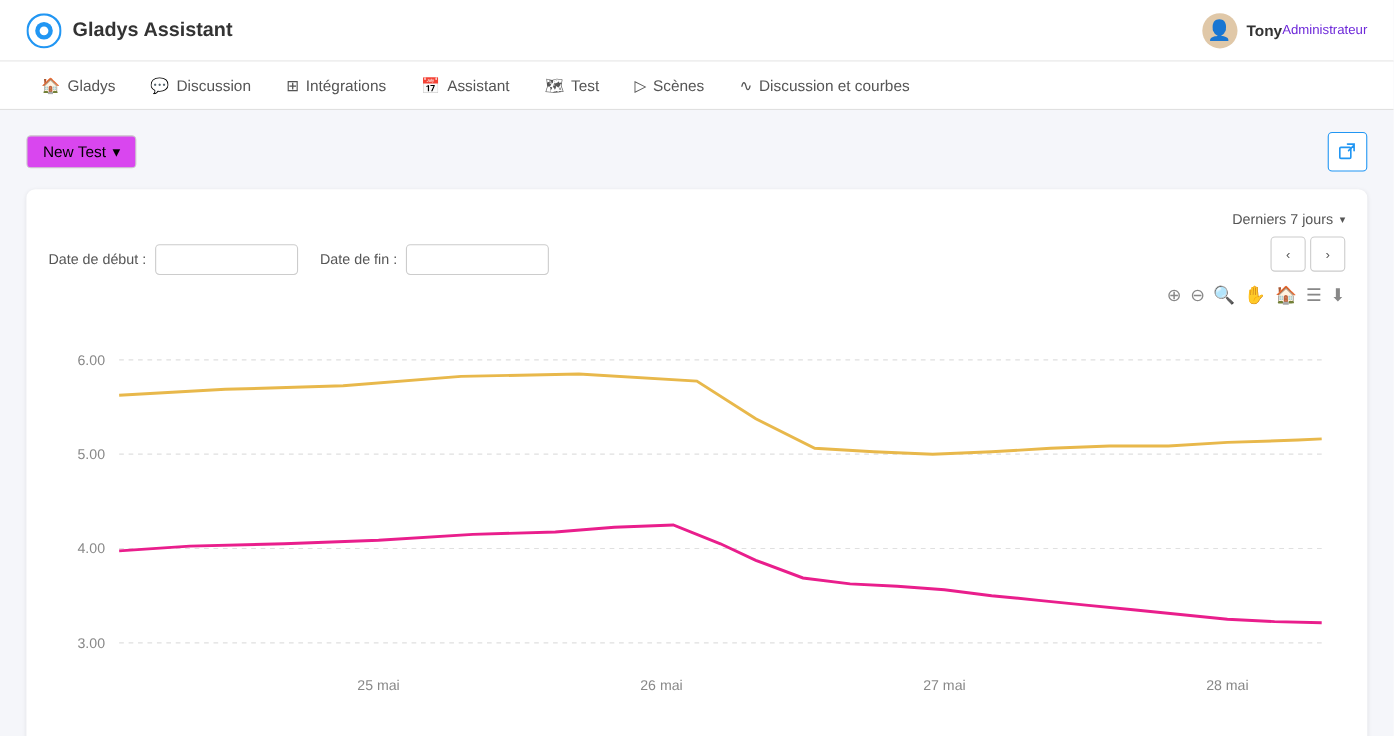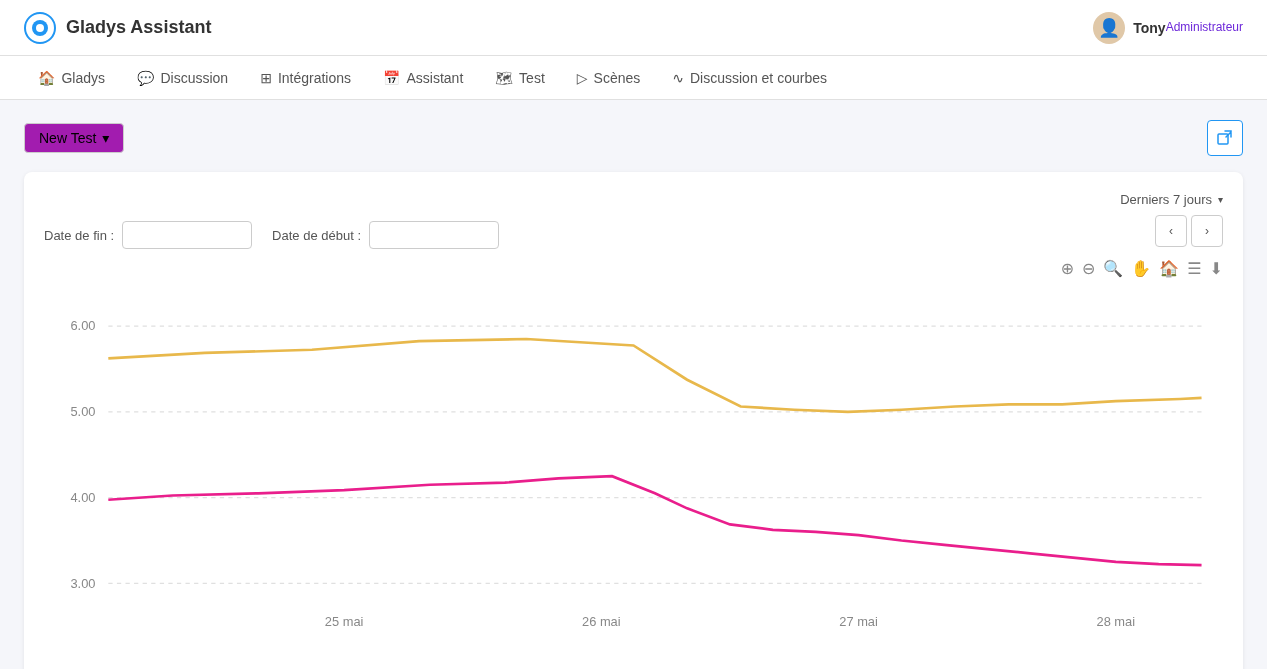--- a/index.html
+++ b/index.html
@@ -17,21 +17,21 @@
     .user-role { font-size: 12px; color: #6d28d9; }
 
     
     .nav { background: #fff; border-bottom: 1px solid #e0e0e0; padding: 0 24px; display: flex; align-items: center; height: 44px; gap: 4px; }
     .nav-item { display: flex; align-items: center; gap: 6px; padding: 8px 14px; color: #555; text-decoration: none; font-size: 14px; border-radius: 4px; cursor: pointer; }
     .nav-icon { font-size: 14px; }
 
     
     .main { padding: 20px 24px; }
     .toolbar { display: flex; justify-content: space-between; align-items: center; margin-bottom: 16px; }
-    .btn-dropdown { border: 1px solid #ccc; background: #a21caf; padding: 6px 14px; border-radius: 4px; cursor: pointer; font-size: 14px; display: flex; align-items: flex-end; gap: 6px; }
+    .btn-dropdown { border: 1px solid #ccc; background: #d946ef; padding: 6px 14px; border-radius: 4px; cursor: pointer; font-size: 14px; display: flex; align-items: flex-end; gap: 6px; }
     .btn-icon { border: 1px solid #2196f3; background: #fff; width: 36px; height: 36px; border-radius: 4px; cursor: pointer; display: flex; align-items: center; justify-content: center; color: #2196f3; font-size: 16px; }
 
     
     .chart-container { background: #fff; border-radius: 8px; padding: 20px; box-shadow: 0 1px 4px rgba(0,0,0,0.08); }
     .chart-controls { display: flex; align-items: center; justify-content: space-between; margin-bottom: 16px; }
     .date-filters { display: flex; align-items: center; gap: 20px; }
     .date-field { display: flex; align-items: center; gap: 8px; }
     .date-label { color: #555; font-size: 13px; }
     .date-input { border: 1px solid #ccc; border-radius: 4px; padding: 4px 8px; width: 130px; height: 28px; font-size: 13px; }
     .right-controls { display: flex; flex-direction: column; align-items: flex-end; gap: 8px; }
@@ -108,25 +108,25 @@
         <rect x="1" y="4" width="10" height="10" rx="1" fill="none" stroke="#2196f3" stroke-width="1.5"></rect>
         <path d="M8 1h6v6M9 7L14 2" fill="none" stroke="#2196f3" stroke-width="1.5" stroke-linecap="round"></path>
       </svg>
     </button>
   </div>
 
   <div class="chart-container">
     <div class="chart-controls">
       <div class="date-filters">
         <div class="date-field">
+          <label class="date-label">Date de début :</label>
+          <input class="date-input" type="text" style="">
+        </div>
+        <div class="date-field">
           <label class="date-label">Date de fin :</label>
-          <input class="date-input" type="text" style="">
-        </div>
-        <div class="date-field">
-          <label class="date-label">Date de début :</label>
           <input class="date-input" type="text" style="">
         </div>
       </div>
       <div class="right-controls">
         <div class="period-selector">
           <span>Derniers 7 jours</span>
           <span class="period-caret">▾</span>
         </div>
         <div class="nav-arrows">
           <button class="nav-arrow">‹</button>

